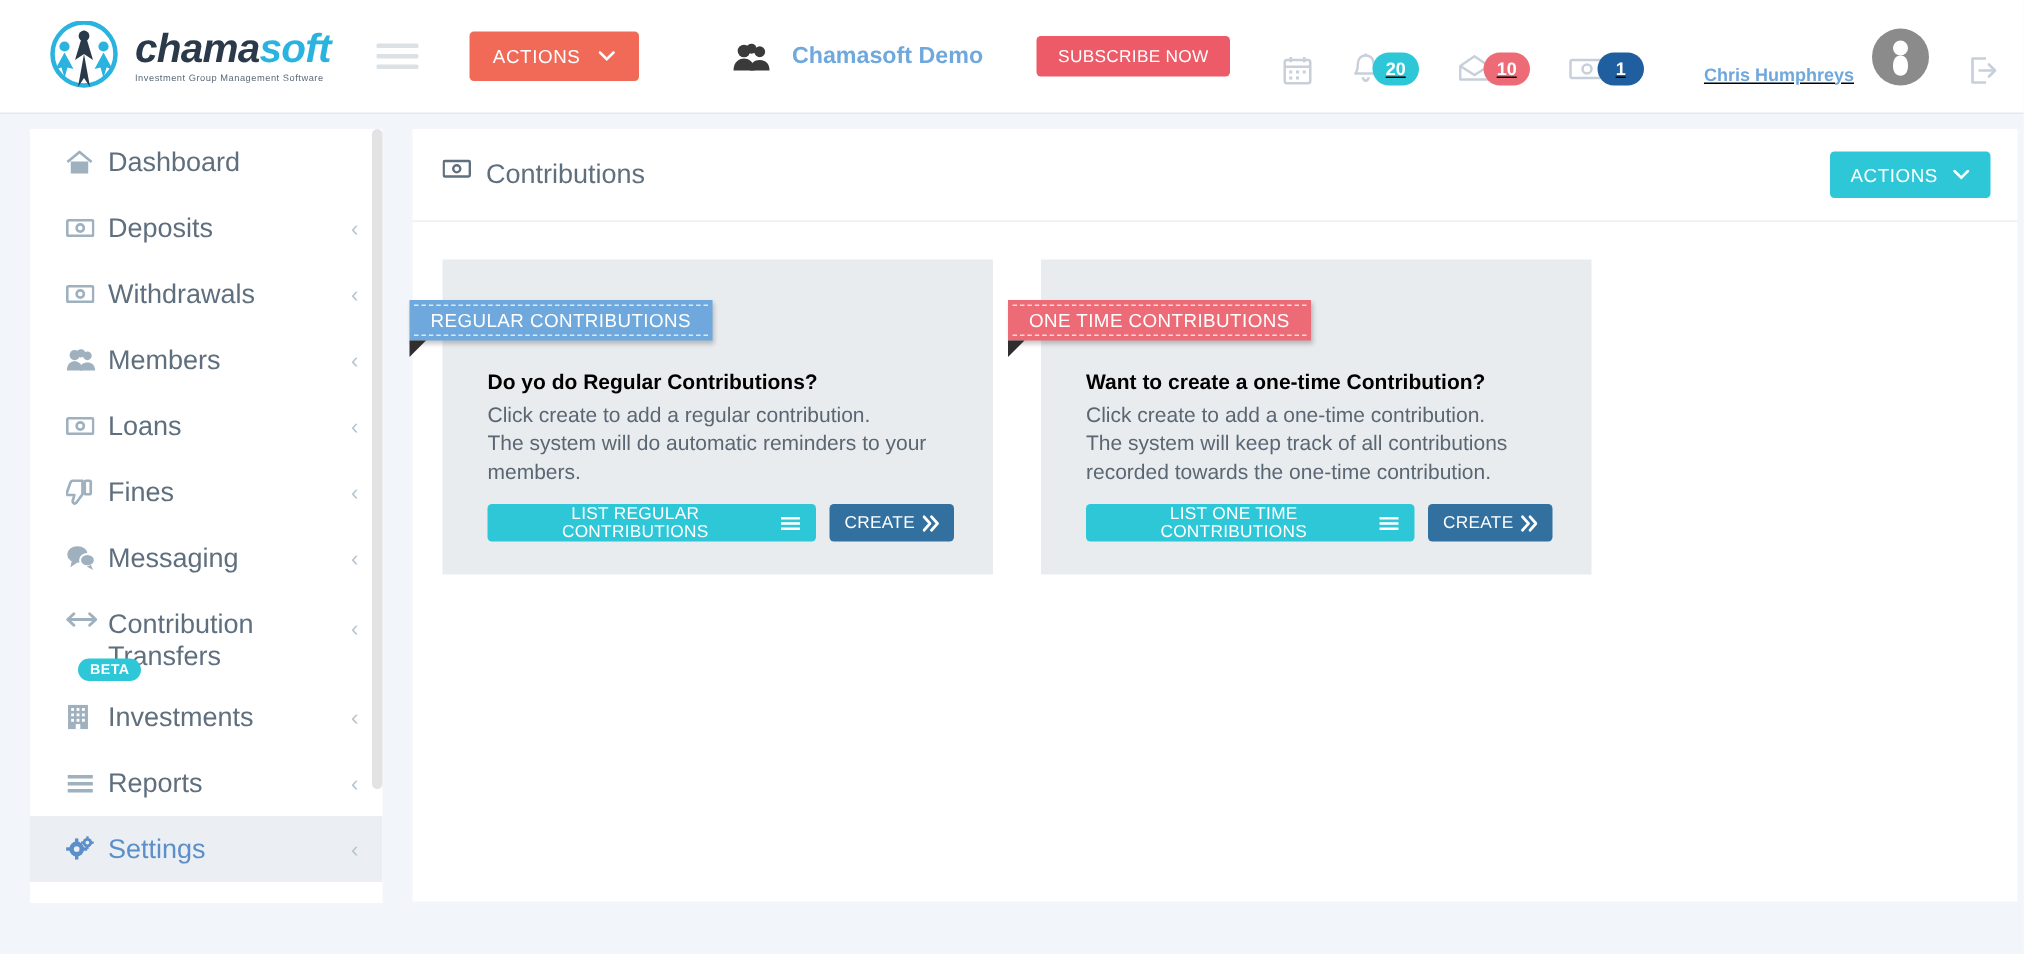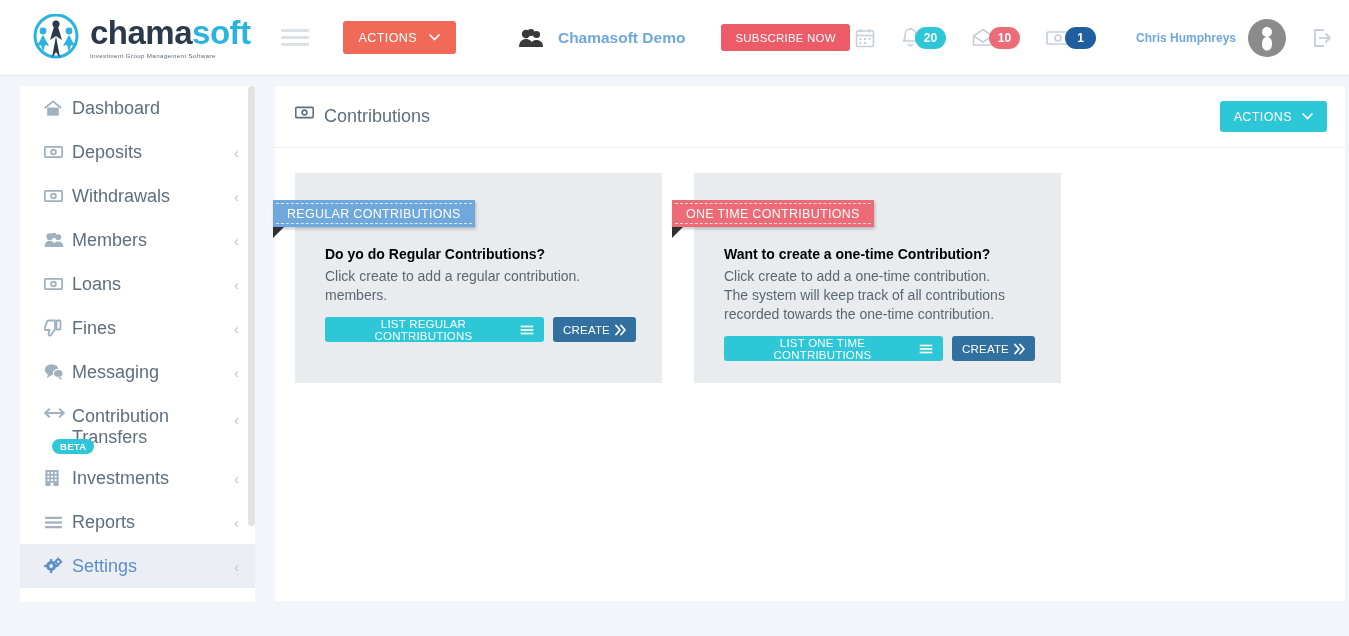--- a/index.html
+++ b/index.html
@@ -14,21 +14,21 @@
   .topbar {
     position: absolute; top: 0; left: 0;
     width: 1349px; height: 76px;
     background: #FFFFFF;
     border-bottom: 1px solid #E4E9F0;
     display: flex; align-items: center;
   }
   .logo-wrap { display: flex; align-items: center; margin-left: 28px; }
   .logo-mark { width: 56px; height: 48px; flex: none; }
   .logo-text { margin-left: 6px; }
-  .logo-word { font-size: 33px; font-weight: bold; letter-spacing: -0.5px; line-height: 1; }
+  .logo-word { font-size: 27px; font-weight: bold; letter-spacing: -0.5px; line-height: 1; font-style: italic; }
   .logo-word .c1 { color: #2B3A4A; }
   .logo-word .c2 { color: #2BB3E0; }
   .logo-tag {
     font-size: 6.2px; color: #5A6A78; letter-spacing: 0.35px;
     margin-top: 3px; white-space: nowrap;
   }
   .hamburger { margin-left: 30px; width: 28px; cursor: pointer; }
   .hamburger span {
     display: block; height: 3px; background: #DCE1E6;
     border-radius: 1px; margin: 4px 0;
@@ -47,21 +47,21 @@
   .btn-subscribe {
     margin-left: 36px;
     background: #EC5B67; color: #fff;
     border: none; border-radius: 3px;
     height: 27px; padding: 0 14px;
     font-size: 11.5px; letter-spacing: 0.2px;
     cursor: pointer; font-family: inherit;
   }
   .top-right {
     margin-left: auto; margin-right: 16px;
-    display: flex; align-items: center; gap: 0;
+    display: flex; align-items: flex-end; gap: 0; text-decoration: underline;
   }
   .ticon { color: #C7D0DA; display: flex; align-items: center; }
   .notif { display: flex; align-items: center; margin-left: 26px; }
   .badge {
     color: #fff; font-size: 12px; font-weight: bold;
     border-radius: 11px; min-width: 31px; height: 22px;
     display: flex; align-items: center; justify-content: center;
     margin-left: -5px; padding: 0 6px;
   }
   .username { color: #6FA8DC; font-size: 12px; font-weight: bold; margin-left: 40px; }
@@ -456,20 +456,21 @@
       </svg>
     </button>
   </div>
 
   <div class="cards" id="cards">
       <div class="card">
         <div class="ribbon blue">REGULAR CONTRIBUTIONS</div>
         <div class="card-body">
           <div class="card-h">Do yo do Regular Contributions?</div>
           <div class="card-p">Click create to add a regular contribution.</div>
+          <div class="card-p">The system will do automatic reminders to your</div>
           <div class="card-p">members.</div>
           <div class="card-btns">
             <button class="btn-list">
               <span>LIST REGULAR CONTRIBUTIONS</span>
               <span style="display: flex;">
                 <svg width="14" height="10" viewBox="0 0 20 14">
                   <line x1="1" y1="2" x2="19" y2="2" stroke="#ffffff" stroke-width="2.4"></line>
                   <line x1="1" y1="7" x2="19" y2="7" stroke="#ffffff" stroke-width="2.4"></line>
                   <line x1="1" y1="12" x2="19" y2="12" stroke="#ffffff" stroke-width="2.4"></line>
                 </svg>

